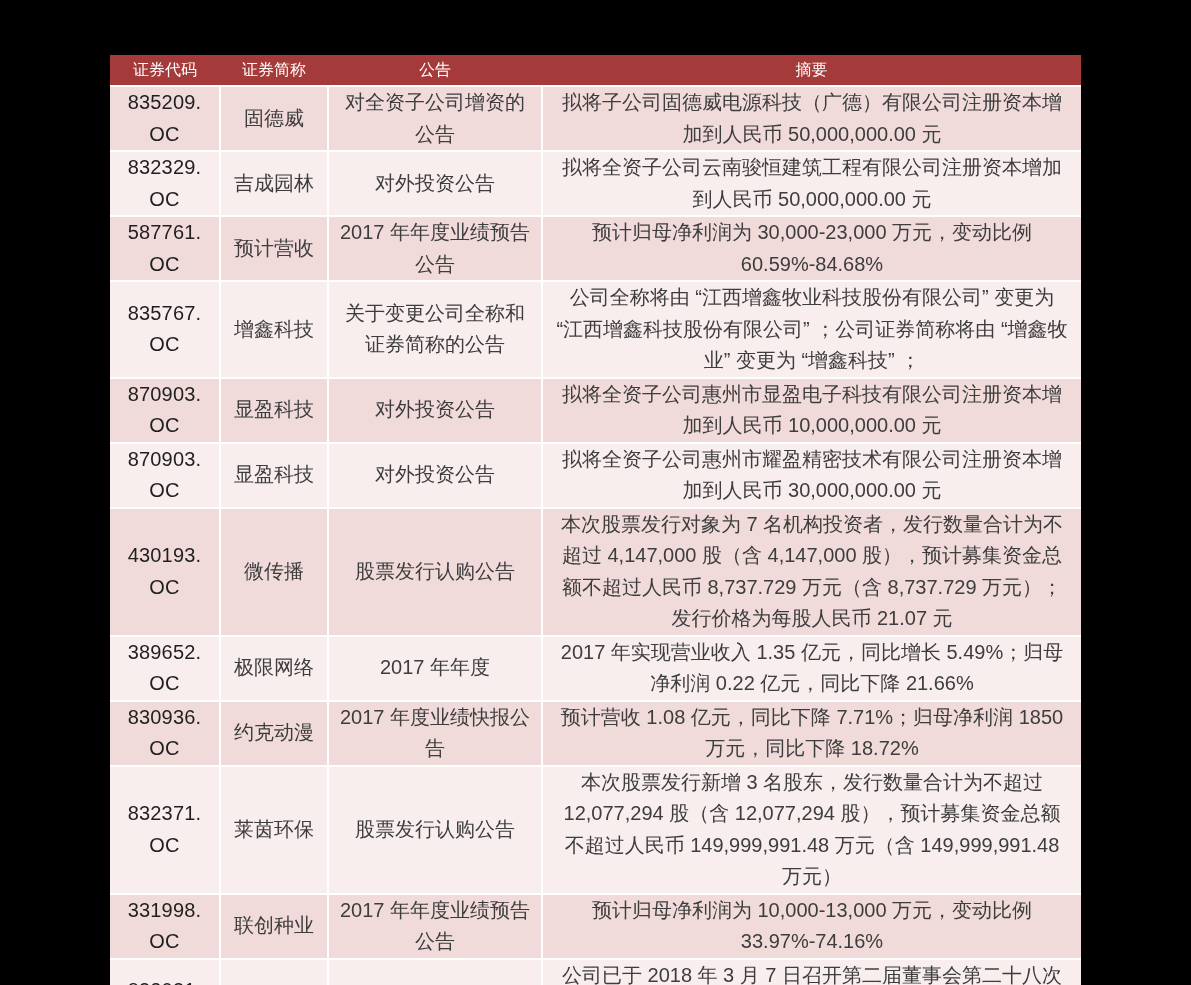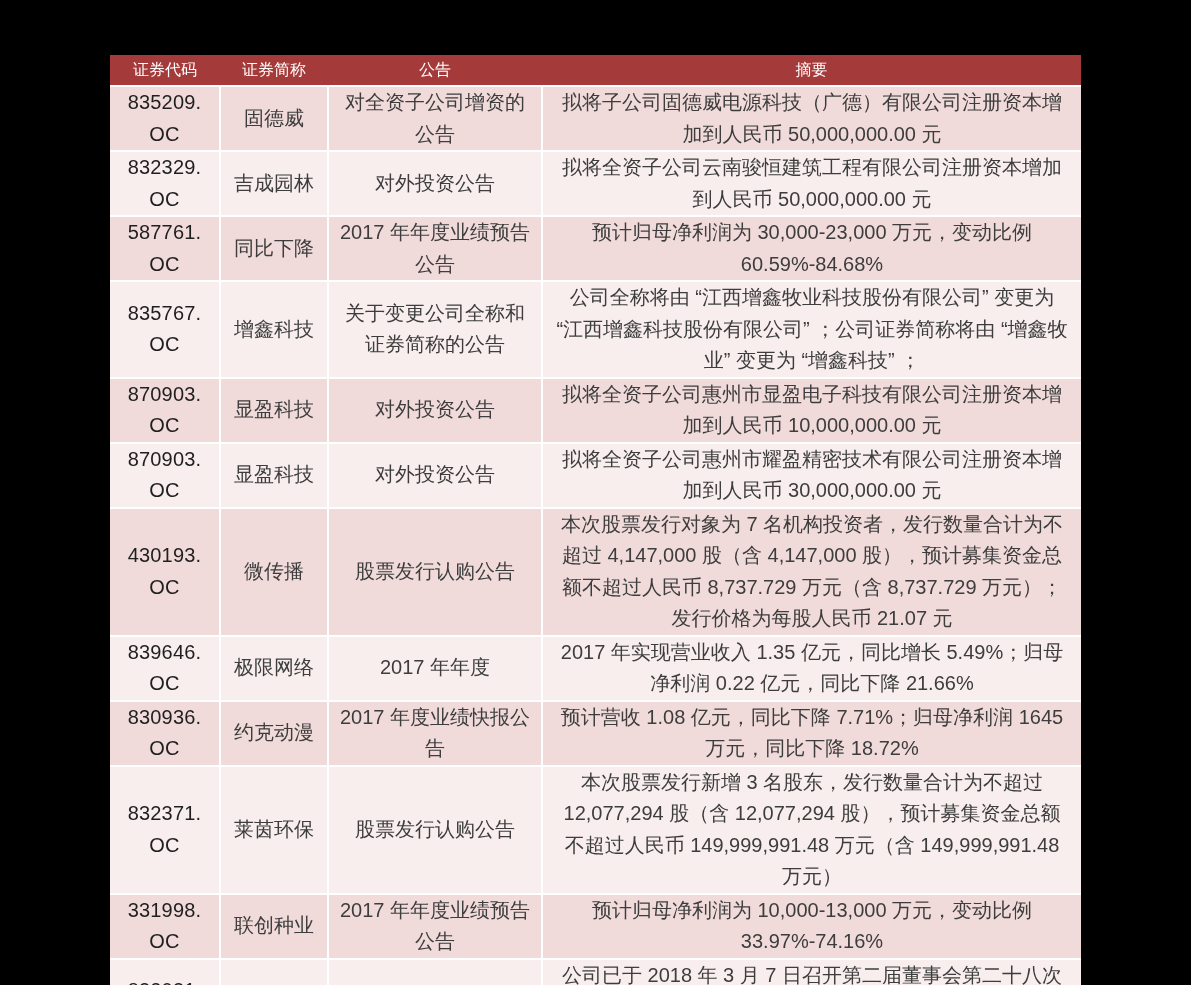--- a/index.html
+++ b/index.html
@@ -89,21 +89,21 @@
         <td class="cell-summary">拟将子公司固德威电源科技（广德）有限公司注册资本增加到人民币 50,000,000.00 元</td>
       </tr>
       <tr>
         <td class="cell-code">832329.OC</td>
         <td class="cell-name">吉成园林</td>
         <td class="cell-announcement">对外投资公告</td>
         <td class="cell-summary">拟将全资子公司云南骏恒建筑工程有限公司注册资本增加到人民币 50,000,000.00 元</td>
       </tr>
       <tr>
         <td class="cell-code">587761.OC</td>
-        <td class="cell-name">同比下降</td>
+        <td class="cell-name">预计营收</td>
         <td class="cell-announcement">2017 年年度业绩预告公告</td>
         <td class="cell-summary">预计归母净利润为 30,000-23,000 万元，变动比例 60.59%-84.68%</td>
       </tr>
       <tr>
         <td class="cell-code">835767.OC</td>
         <td class="cell-name">增鑫科技</td>
         <td class="cell-announcement">关于变更公司全称和证券简称的公告</td>
         <td class="cell-summary">公司全称将由 “江西增鑫牧业科技股份有限公司” 变更为 “江西增鑫科技股份有限公司” ；公司证券简称将由 “增鑫牧业” 变更为 “增鑫科技” ；</td>
       </tr>
       <tr>
@@ -118,30 +118,30 @@
         <td class="cell-announcement">对外投资公告</td>
         <td class="cell-summary">拟将全资子公司惠州市耀盈精密技术有限公司注册资本增加到人民币 30,000,000.00 元</td>
       </tr>
       <tr>
         <td class="cell-code">430193.OC</td>
         <td class="cell-name">微传播</td>
         <td class="cell-announcement">股票发行认购公告</td>
         <td class="cell-summary">本次股票发行对象为 7 名机构投资者，发行数量合计为不超过 4,147,000 股（含 4,147,000 股），预计募集资金总额不超过人民币 8,737.729 万元（含 8,737.729 万元）；发行价格为每股人民币 21.07 元</td>
       </tr>
       <tr>
-        <td class="cell-code">839646.OC</td>
+        <td class="cell-code">389652.OC</td>
         <td class="cell-name">极限网络</td>
         <td class="cell-announcement">2017 年年度</td>
         <td class="cell-summary">2017 年实现营业收入 1.35 亿元，同比增长 5.49%；归母净利润 0.22 亿元，同比下降 21.66%</td>
       </tr>
       <tr>
         <td class="cell-code">830936.OC</td>
         <td class="cell-name">约克动漫</td>
         <td class="cell-announcement">2017 年度业绩快报公告</td>
-        <td class="cell-summary">预计营收 1.08 亿元，同比下降 7.71%；归母净利润 1645 万元，同比下降 18.72%</td>
+        <td class="cell-summary">预计营收 1.08 亿元，同比下降 7.71%；归母净利润 1850 万元，同比下降 18.72%</td>
       </tr>
       <tr>
         <td class="cell-code">832371.OC</td>
         <td class="cell-name">莱茵环保</td>
         <td class="cell-announcement">股票发行认购公告</td>
         <td class="cell-summary">本次股票发行新增 3 名股东，发行数量合计为不超过 12,077,294 股（含 12,077,294 股），预计募集资金总额不超过人民币 149,999,991.48 万元（含 149,999,991.48 万元）</td>
       </tr>
       <tr>
         <td class="cell-code">331998.OC</td>
         <td class="cell-name">联创种业</td>

